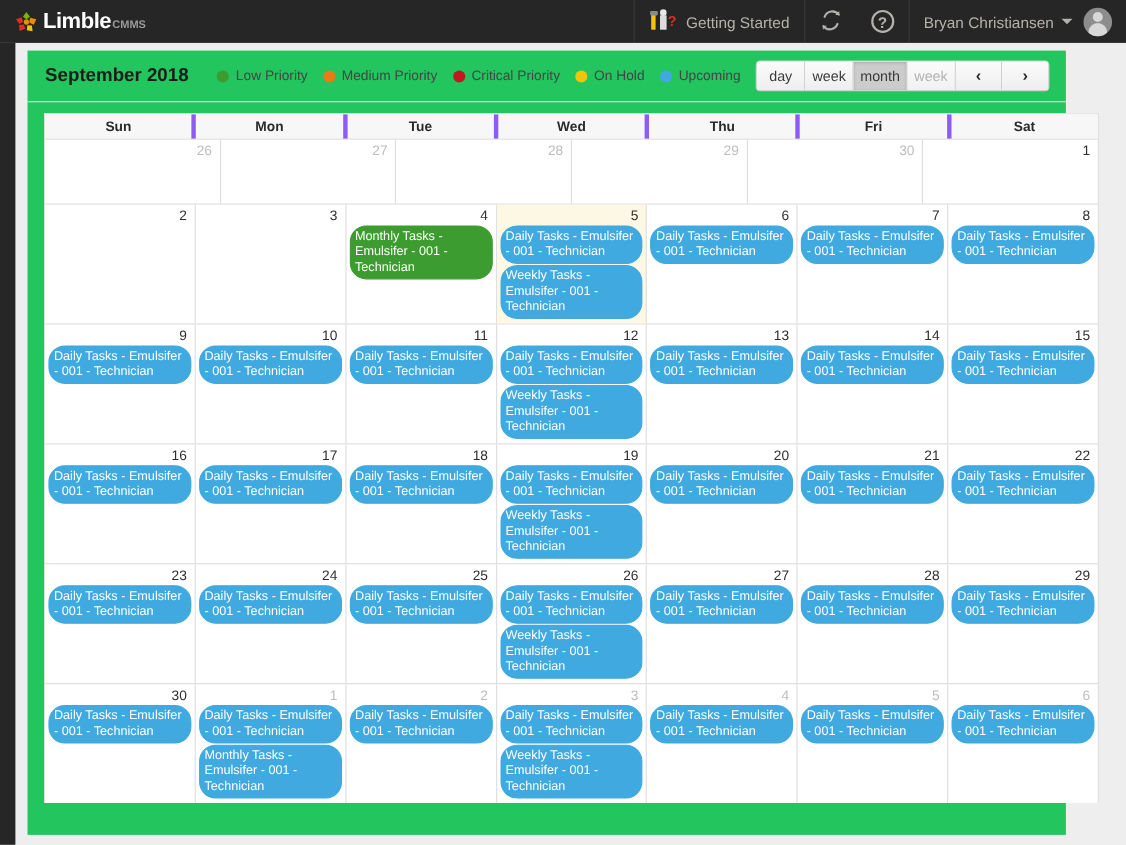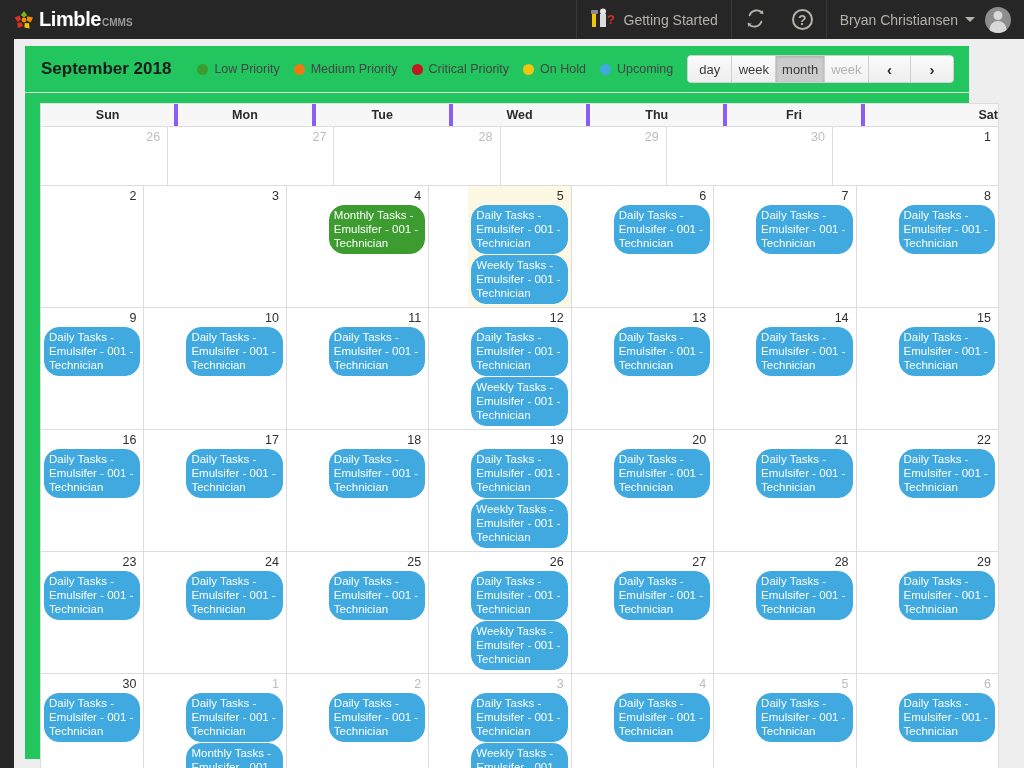--- a/index.html
+++ b/index.html
@@ -114,23 +114,23 @@
     position: absolute; left: 15px; top: 57px; width: 959px;
     border: 1px solid #dddddd; border-bottom: none;
     background: #ffffff;
   }
   .cal-head { display: flex; background: #f7f7f7; }
   .cal-head .dow {
     flex: 1 1 0; height: 22px; line-height: 22px; text-align: center;
     font-size: 12.5px; font-weight: bold; color: #2b2b2b;
     border-right: 4px solid #8b5cf6;
   }
-  .cal-head .dow:last-child { border-right: none; text-align: right; }
-
-  .week { display: flex; border-top: 1px solid #dddddd; gap: 39px; }
+  .cal-head .dow:last-child { border-right: none; }
+
+  .week { display: flex; border-top: 1px solid #dddddd; }
   .week:first-of-type { border-top: 1px solid #dddddd; }
   .day-cell {
     flex: 1 1 0; min-height: 108px; position: relative;
     border-right: 1px solid #dddddd;
     padding: 0 2px 2px 2px;
   }
   .day-cell:last-child { border-right: none; }
   .day-cell.other { color: #b9b9b9; }
   .day-cell.today { background: #fcf8e3; }
   .day-num {

